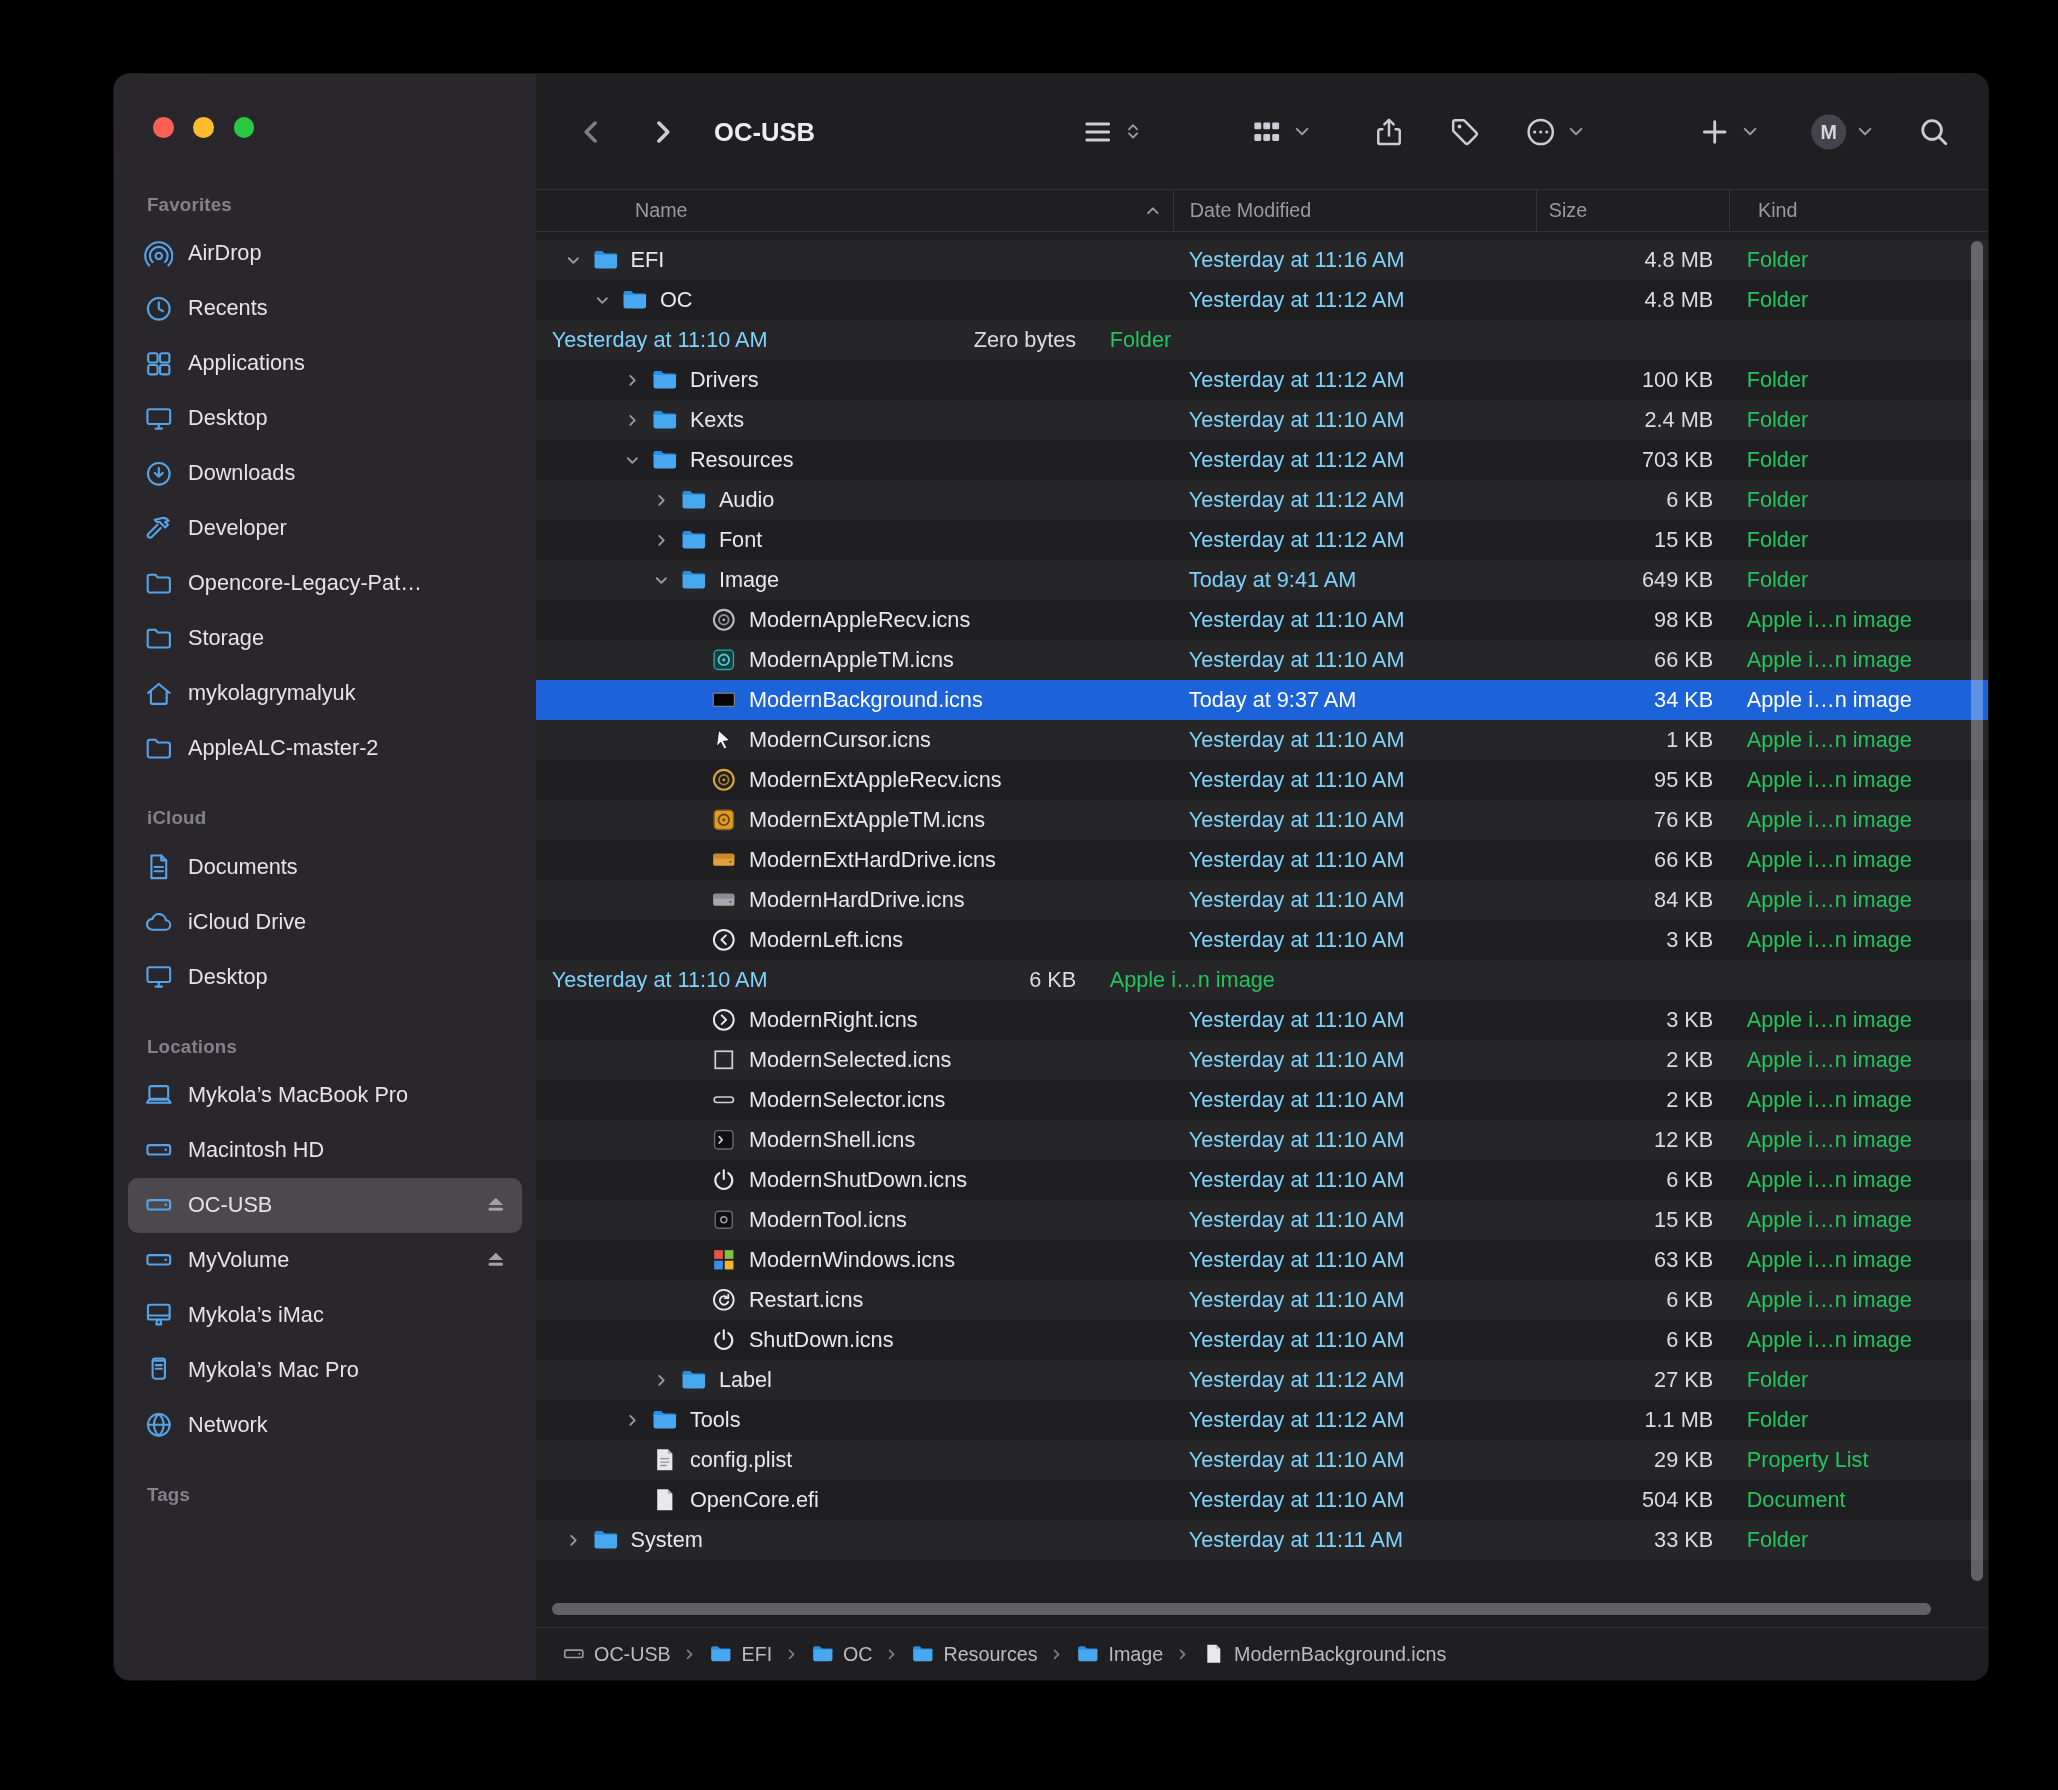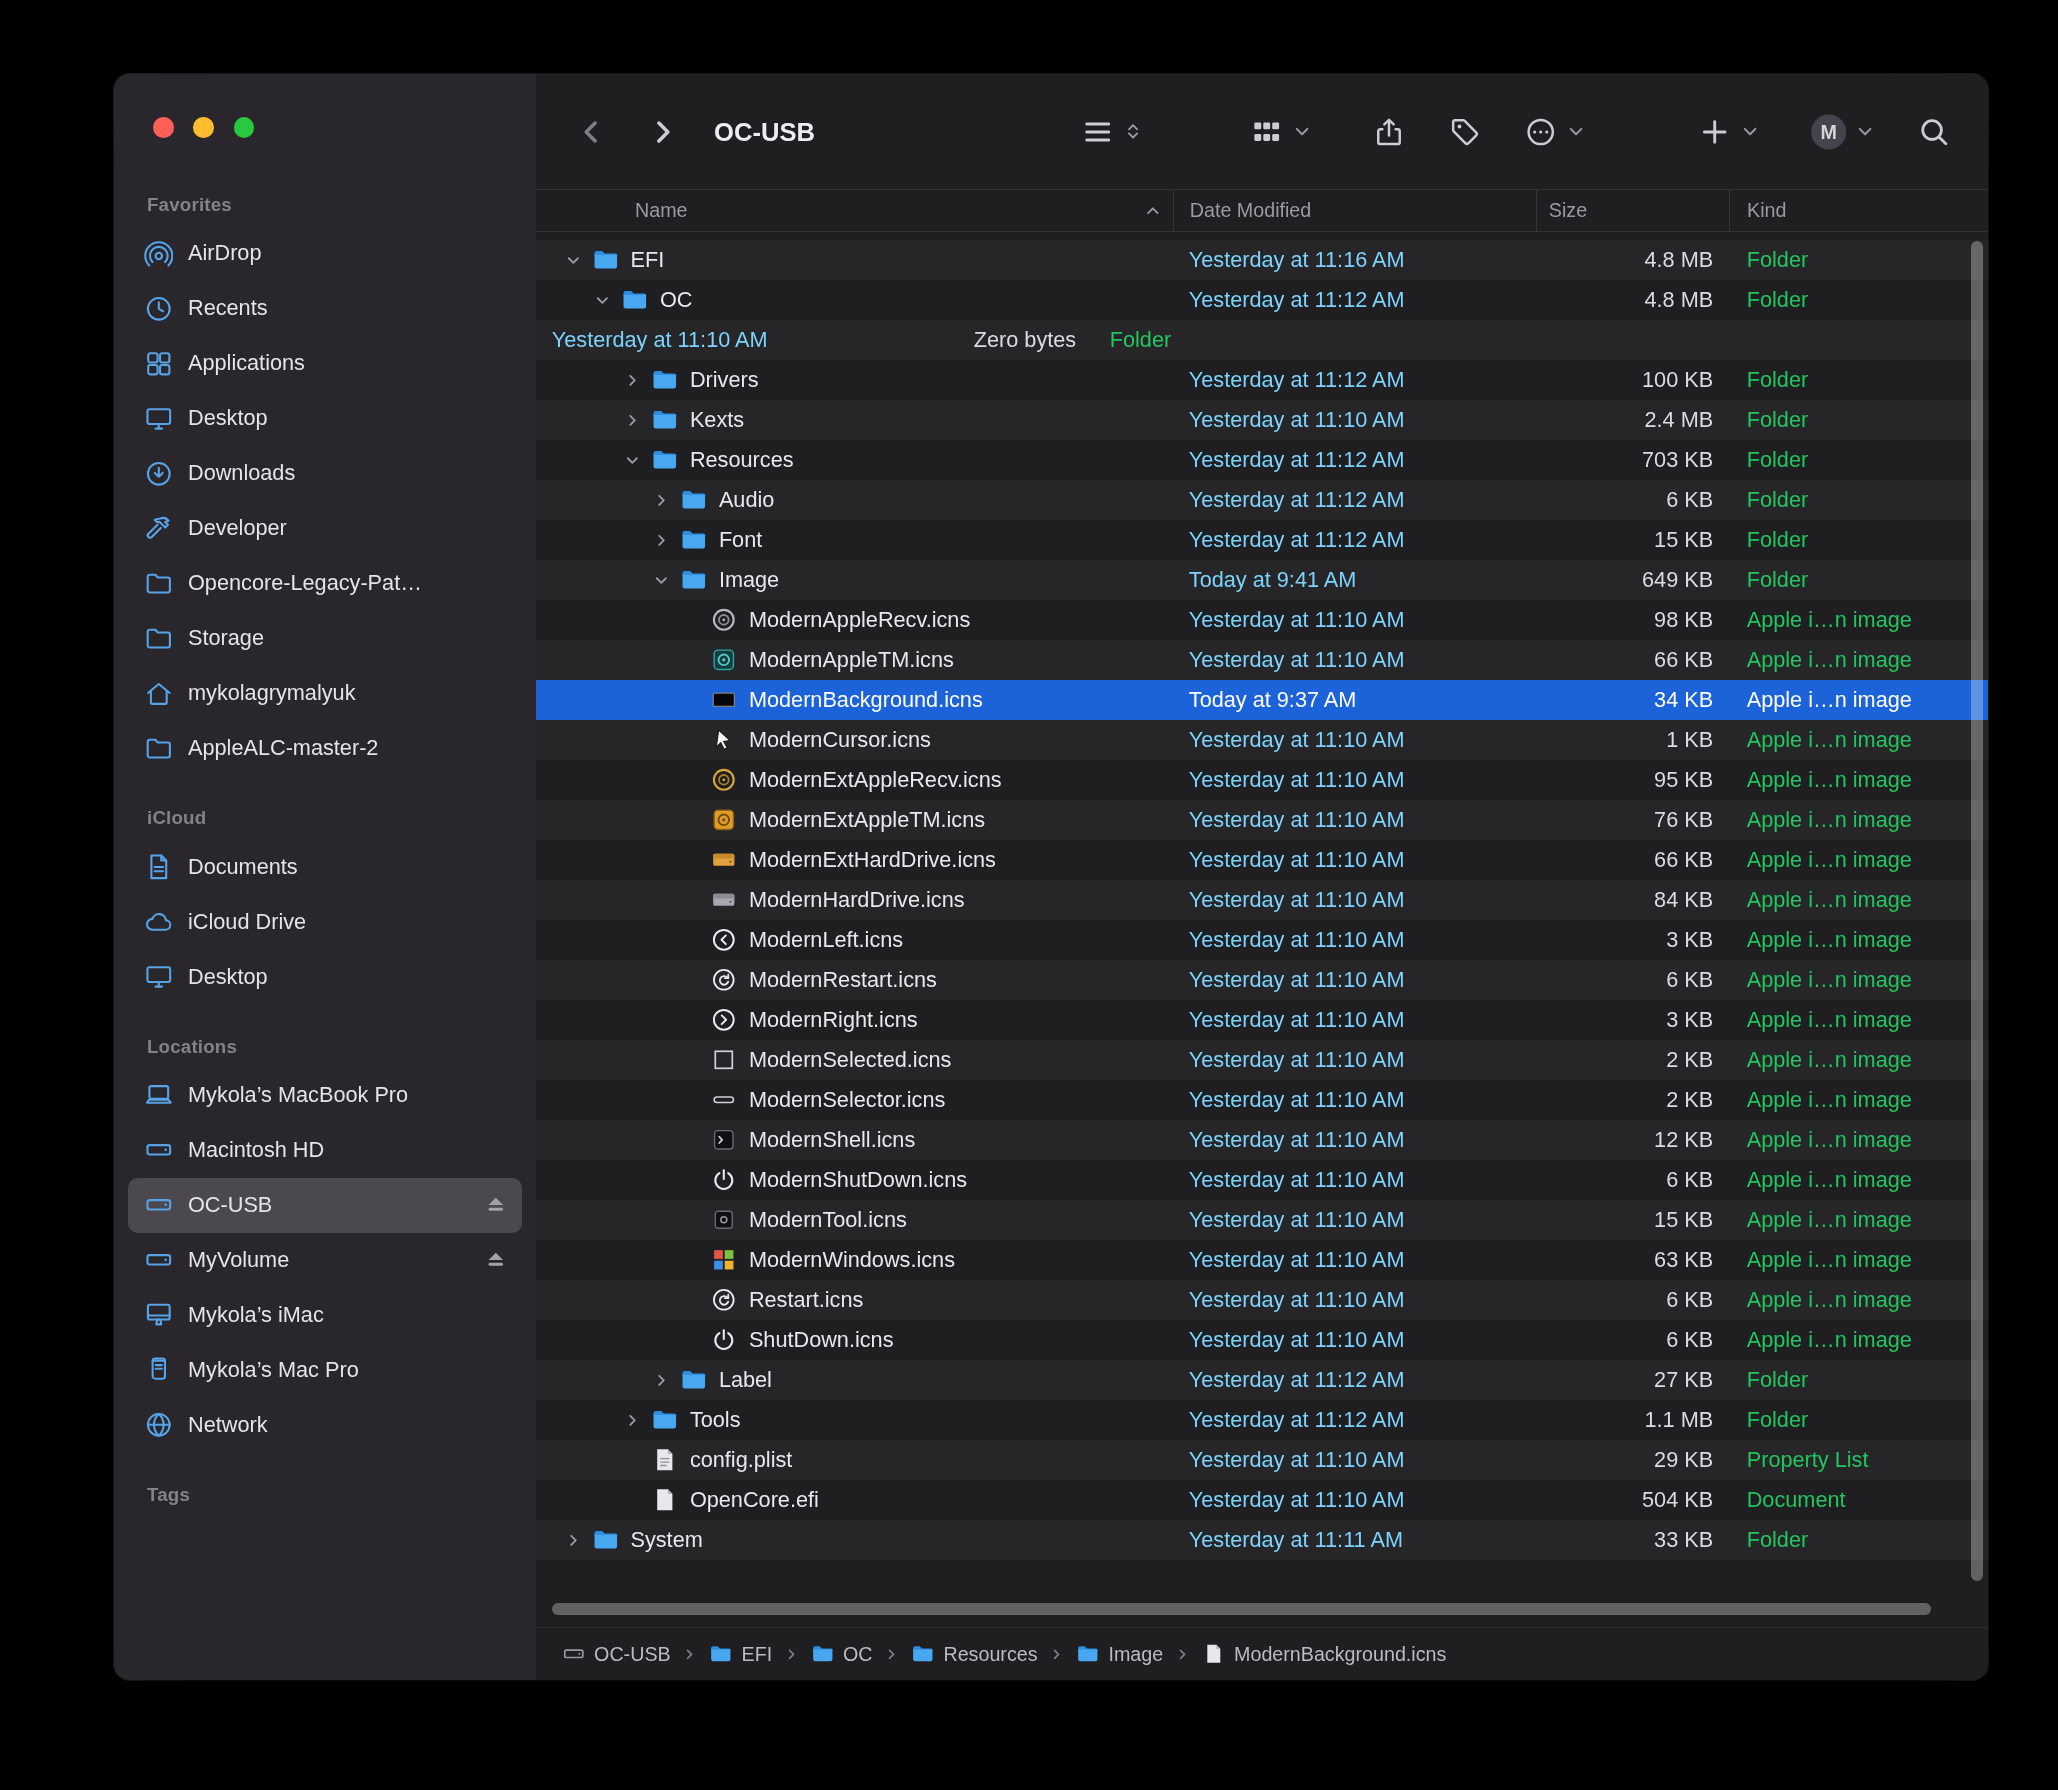--- a/index.html
+++ b/index.html
@@ -38,21 +38,21 @@
   .mcircle{width:35px;height:35px;border-radius:50%;background:#45444c;color:#d6d5dc;
     font-size:19.7px;font-weight:700;display:flex;align-items:center;justify-content:center;flex:none}
   
   .colheader{height:43px;flex:none;display:flex;align-items:stretch;
     border-top:1px solid rgba(255,255,255,.09);border-bottom:1px solid rgba(255,255,255,.09);
     font-size:19.7px;color:#9b9aa2}
   .hcell{display:flex;align-items:center;position:relative}
   .h-name{width:637px;padding-left:99px}
   .h-date{width:363px;padding-left:15.8px;border-left:1px solid rgba(255,255,255,.10)}
   .h-size{width:193px;padding-left:11.8px;border-left:1px solid rgba(255,255,255,.10)}
-  .h-kind{flex:1;padding-left:17px;border-left:1px solid rgba(255,255,255,.10)}
+  .h-kind{flex:1;padding-left:28px;border-left:1px solid rgba(255,255,255,.10)}
   .sort{position:absolute;right:11.8px;width:17.7px;height:17.7px;color:#9b9aa2}
   
   .filelist{flex:1;overflow:hidden;padding-top:7.9px}
   .frow{display:flex;height:40px;align-items:center;font-size:21.7px;color:#e9e8ec}
   .frow.stripe{background:rgba(255,255,255,.035)}
   .frow.selected{background:var(--selection);color:#fff}
   .c-name{width:637px;display:flex;align-items:center;overflow:hidden;white-space:nowrap;flex:none}
   .indent{flex:none;height:1px}
   .disclosure{width:25.6px;height:21.7px;flex:none;display:flex;align-items:center;justify-content:center;color:#9c9ba4}
   .disclosure svg{width:16.7px;height:16.7px}
@@ -736,32 +736,20 @@
                   <path d="M13.8 8.2L10 12l3.8 3.8"></path>
                 </svg>
               </span>
               <span class="fname">ModernLeft.icns</span>
             </div>
             <div class="c-date">Yesterday at 11:10 AM</div>
             <div class="c-size">3 KB</div>
             <div class="c-kind">Apple i…n image</div>
           </div>
           <div class="frow stripe">
-            <div class="c-name">
-              <span class="indent" style="width: 143px;"></span>
-              <span class="disclosure"></span>
-              <span class="ic row-ic">
-                <svg viewBox="0 0 24 24" fill="none" stroke="currentColor" stroke-linecap="round" stroke-linejoin="round" stroke-width="1.6">
-                  <circle cx="12" cy="12" r="8.6"></circle>
-                  <path d="M15.4 10.6a3.7 3.7 0 1 0 .4 3"></path>
-                  <path d="M15.9 7.6v3h-3"></path>
-                </svg>
-              </span>
-              <span class="fname">ModernRestart.icns</span>
-            </div>
             <div class="c-date">Yesterday at 11:10 AM</div>
             <div class="c-size">6 KB</div>
             <div class="c-kind">Apple i…n image</div>
           </div>
           <div class="frow">
             <div class="c-name">
               <span class="indent" style="width: 143px;"></span>
               <span class="disclosure"></span>
               <span class="ic row-ic">
                 <svg viewBox="0 0 24 24" fill="none" stroke="currentColor" stroke-linecap="round" stroke-linejoin="round" stroke-width="1.7">

